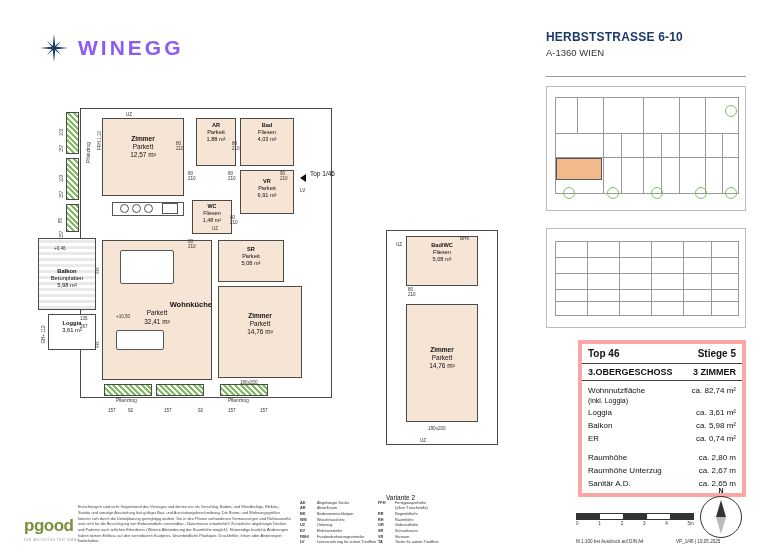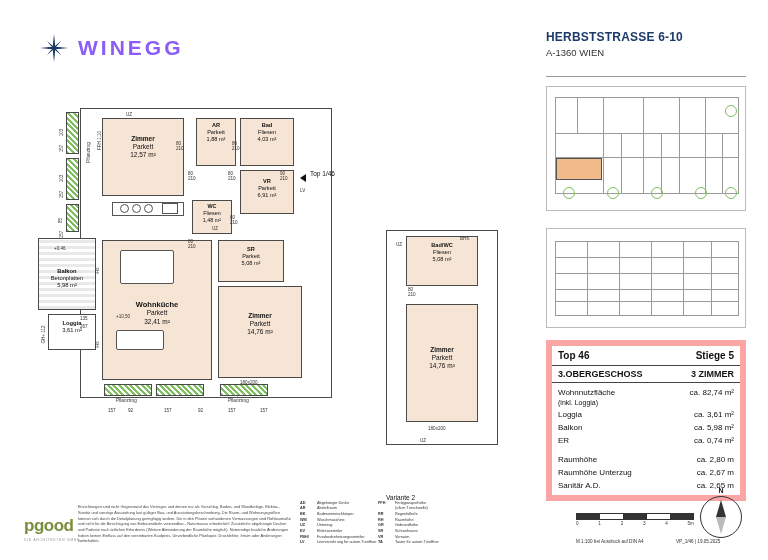--- a/index.html
+++ b/index.html
@@ -56,21 +56,21 @@
   }
   .struct { position:absolute; background:#cfcfcf; border:1px solid #555; }
 
   .variant-box { position:absolute; left:358px; top:140px; width:118px; height:260px; }
   .variant-lbl { position:absolute; left:358px; top:404px; font-size:6.5px; color:#111; }
 
   
   .key-plan { position:absolute; right:22px; top:86px; width:200px; height:125px; border:1px solid #bbb; background:#fff; }
   .site-plan { position:absolute; right:22px; top:228px; width:200px; height:100px; border:1px solid #bbb; background:#fff; }
 
-  .info { position:absolute; right:22px; top:340px; width:200px; border:6px solid #fca5a5; }
+  .info { position:absolute; right:22px; top:340px; width:168px; border:4px solid #fca5a5; }
   .info .row { display:flex; justify-content:space-between; padding:2px 6px; font-size:8px; }
   .info .hdr { border-bottom:1px solid #444; padding:4px 6px; display:flex; justify-content:space-between; font-weight:bold; font-size:10px; }
   .info .sub { border-bottom:1px solid #444; padding:3px 6px; display:flex; justify-content:space-between; font-size:9px; font-weight:bold; }
   .info .grp { padding:3px 0; }
   .info .row .v { color:#111; }
 
   
   .footer { position:absolute; left:0; right:0; bottom:0; height:72px; }
   .pgood { position:absolute; left:24px; bottom:18px; width:74px; }
   .pg-word { font-size:17px; font-weight:bold; color:#7a8f3c; letter-spacing:-0.5px; }
@@ -180,21 +180,21 @@
 
     <div class="room" style="left:190px; top:150px; width:66px; height:42px;"></div>
     <div class="lbl" style="left:188px; top:156px; width:70px; font-size:5.6px;">
       <div class="nm">SR</div>
       <div>Parkett</div>
       <div>5,08 m²</div>
     </div>
 
     <div class="room" style="left:74px; top:150px; width:110px; height:140px;"></div>
     <div class="lbl" style="left:74px; top:210px; width:110px;">
-      <div class="nm" style="font-size:7.5px;">Wohnküche</div>
+      <div class="nm" style="font-size:7.5px;text-align:right;">Wohnküche</div>
       <div>Parkett</div>
       <div>32,41 m²</div>
     </div>
 
     <div class="struct" style="left:84px; top:112px; width:72px; height:14px; background:#fff;"></div>
     <div class="struct" style="left:92px; top:114px; width:9px; height:9px; border-radius:50%; background:#fff;"></div>
     <div class="struct" style="left:104px; top:114px; width:9px; height:9px; border-radius:50%; background:#fff;"></div>
     <div class="struct" style="left:116px; top:114px; width:9px; height:9px; border-radius:50%; background:#fff;"></div>
     <div class="struct" style="left:134px; top:113px; width:16px; height:11px; background:#fff;"></div>
 

